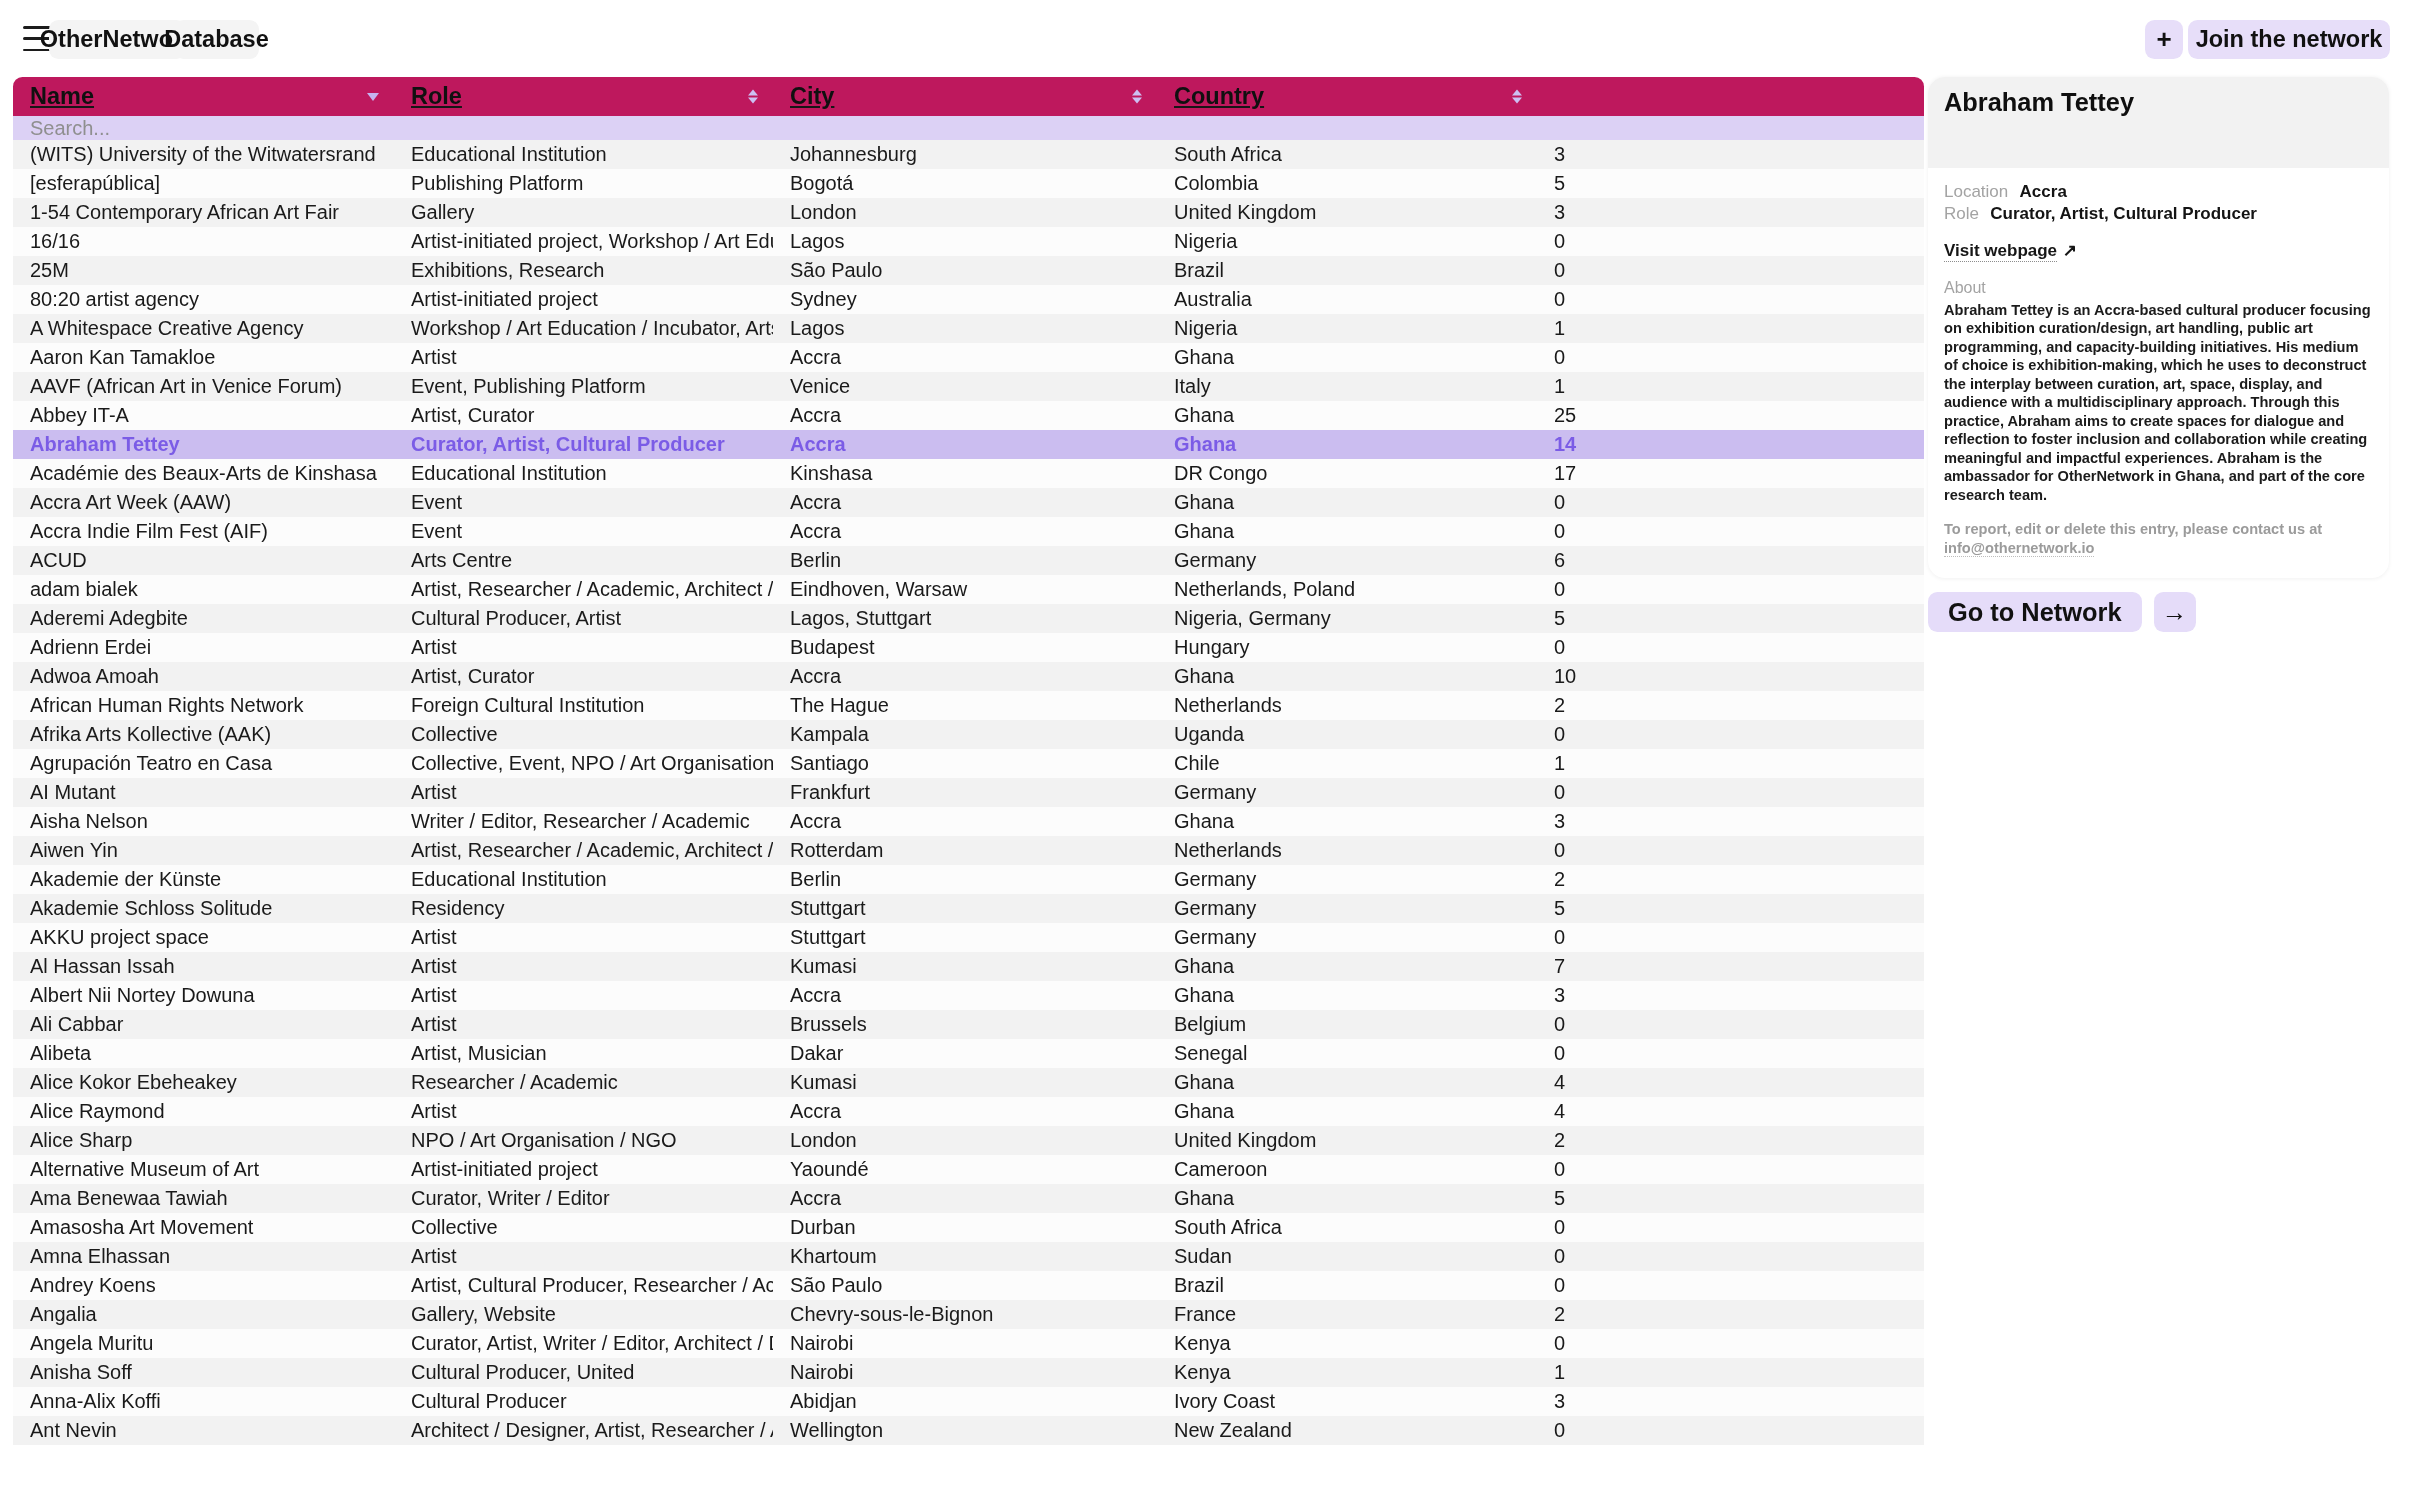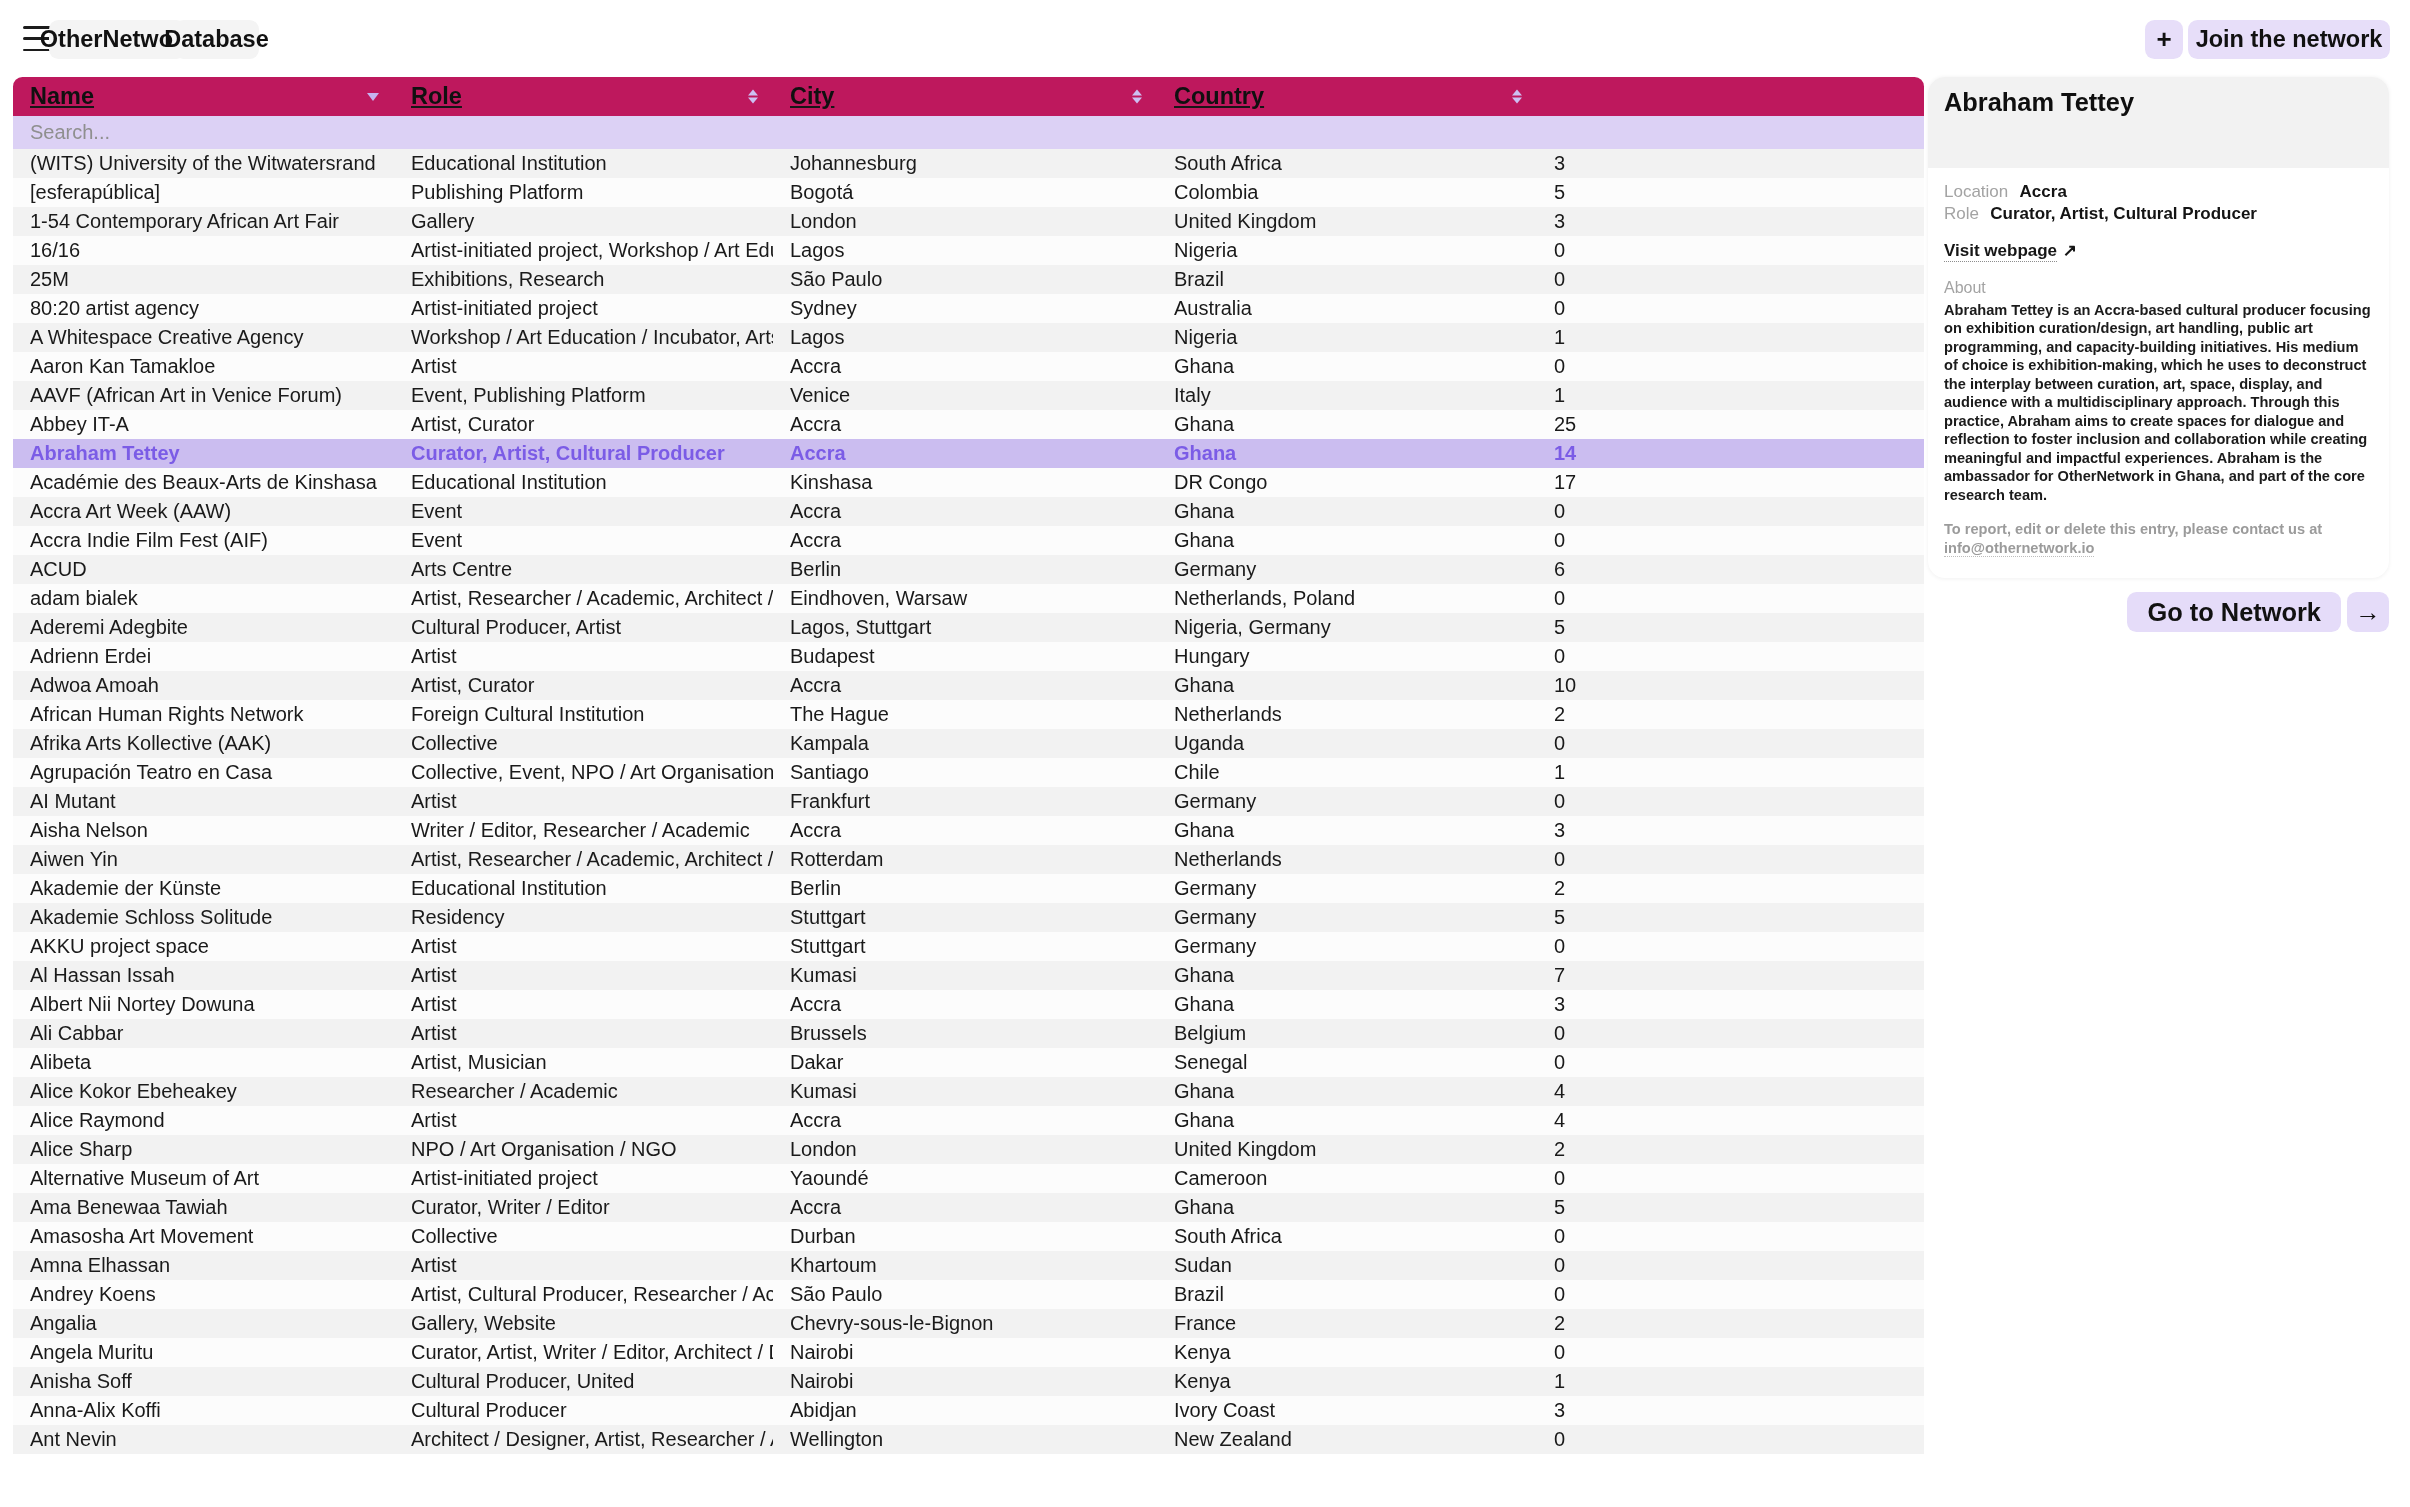--- a/index.html
+++ b/index.html
@@ -22,21 +22,21 @@
   .thead{display:grid;grid-template-columns:381px 379px 384px 380px 1fr;height:39px;background:#be185d;border-radius:9.4px 9.4px 0 0;text-decoration:underline;}
   .th{position:relative;display:flex;align-items:center;padding-left:17px;font-size:23.5px;font-weight:700;color:#101010;white-space:nowrap;}
   .th .sort{position:absolute;right:15px;top:50%;transform:translateY(-50%);}
   .tri{width:0;height:0;border-left:6.6px solid transparent;border-right:6.6px solid transparent;display:block;}
   .tri-down{border-top:8.5px solid #c6b4f0;}
   .updown{display:flex;flex-direction:column;gap:2.8px;}
   .updown .tri{border-left-width:5.6px;border-right-width:5.6px;}
   .tri-up{border-bottom:6.6px solid #cdbff2;}
   .tri-down-sm{border-top:6.6px solid #cdbff2;}
 
-  .search-row{height:33px;background:#dcd1f5;display:flex;align-items:center;}
+  .search-row{height:24px;background:#dcd1f5;display:flex;align-items:center;}
   .search-row input{border:0;background:transparent;outline:none;font-family:inherit;font-size:20px;color:#333;padding-left:17px;width:565px;}
   .search-row input::placeholder{color:#8f8f8f;opacity:1;}
 
   .row{display:grid;grid-template-columns:381px 379px 384px 380px 1fr;height:29px;align-items:center;font-size:20px;color:#1a1a1a;}
   .row:nth-child(odd){background:#f2f2f2;}
   .row:nth-child(even){background:#fcfcfc;}
   .row.hl{background:#cbbdf0;}
   .row.hl .cell{color:#7b5ce6;font-weight:700;}
   .cell{padding-left:17px;white-space:nowrap;overflow:hidden;}
 
@@ -50,21 +50,21 @@
   .meta .lbl{color:#a3a3a3;margin-right:11.3px;}
   .meta .val{font-weight:700;color:#141414;}
   .visit{margin-top:16px;font-size:17px;font-weight:700;line-height:22.6px;}
   .visit .vtext{border-bottom:1.9px dotted #8d8d8d;padding-bottom:0.9px;}
   .visit .varrow{margin-left:5.6px;}
   .about-lbl{margin-top:16px;color:#a3a3a3;font-size:16px;}
   .about{margin-top:3.8px;font-size:14.6px;line-height:18.5px;font-weight:700;color:#1b1b1b;}
   .report{margin-top:16px;font-size:14.6px;line-height:18.5px;font-weight:700;color:#9b9b9b;}
   .report .email{border-bottom:1.9px dotted #bdbdbd;}
 
-  .go-row{margin-top:14px;display:flex;justify-content:flex-end;gap:6px;}
+  .go-row{margin-top:14px;display:flex;justify-content:flex-start;gap:12px;}
   .go-btn{background:#e5dcf9;border-radius:9.4px;height:40px;padding:0 20px;display:flex;align-items:center;font-size:25.4px;font-weight:700;color:#111;}
   .arrow-btn{background:#e5dcf9;border-radius:9.4px;height:40px;width:42px;display:flex;align-items:center;justify-content:center;font-size:25.4px;font-weight:700;color:#111;}
 </style>
 </head>
 <body>
 
 <div class="canvas">
 
   <div class="hamburger">
       <i></i>

